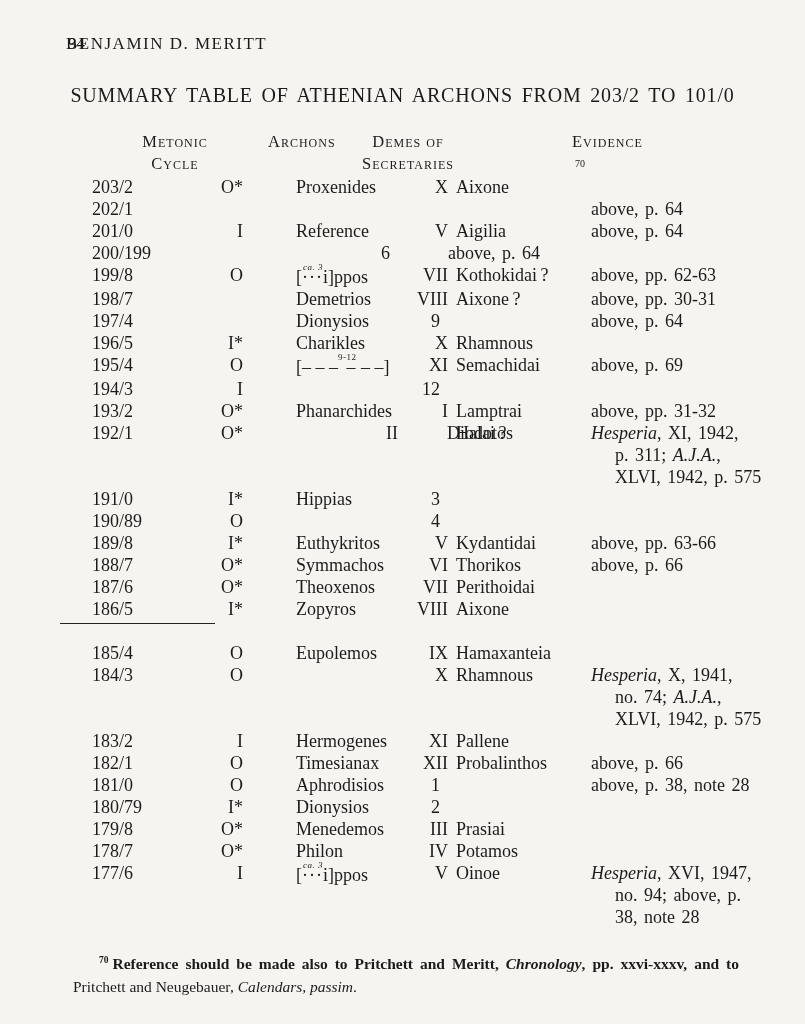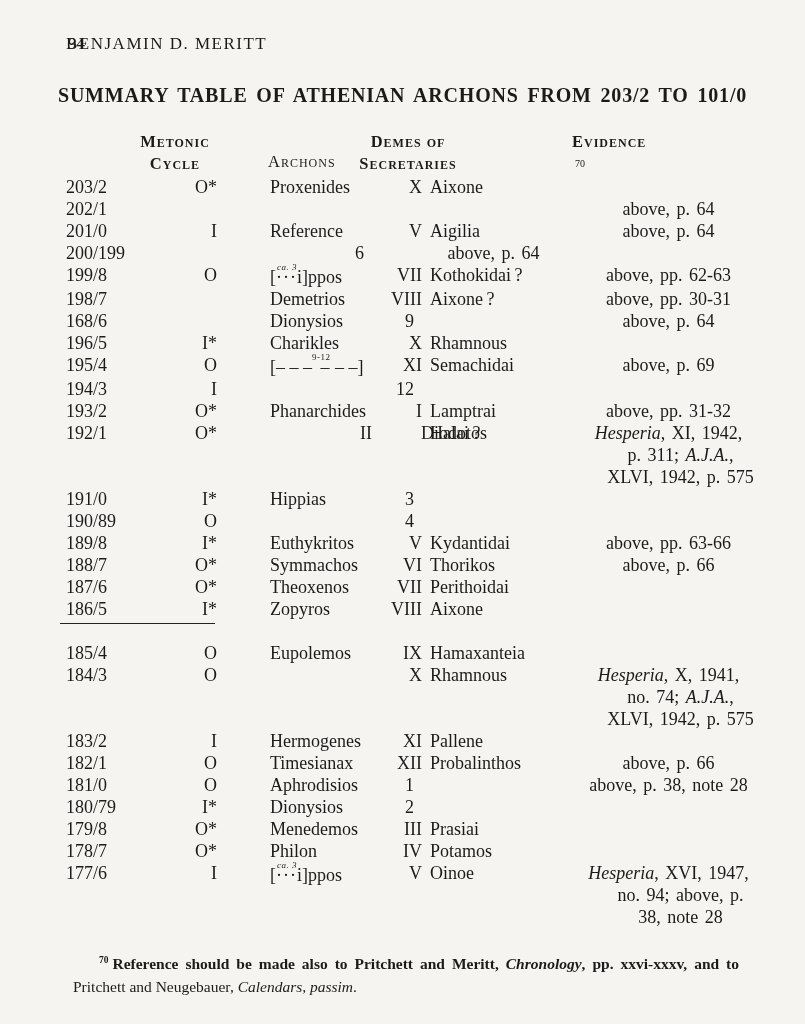--- a/index.html
+++ b/index.html
@@ -9,42 +9,42 @@
     font-family:"Liberation Serif","DejaVu Serif",serif;
     -webkit-font-smoothing:antialiased;
   }
   
   .running-head{position:absolute;top:34px;left:66px;right:66px;height:22px;font-size:17px;}
   .pagenum{position:absolute;left:2px;top:0;}
   .author{position:absolute;left:0;right:0;text-align:left;letter-spacing:1.5px;}
   
   .title{
     position:absolute;top:84px;left:0;width:100%;text-align:center;
-    font-size:20px;font-weight:bold;letter-spacing:0.8px;word-spacing:3px;white-space:nowrap;
+    font-size:20px;font-weight:normal;letter-spacing:0.8px;word-spacing:3px;white-space:nowrap;
   }
   
   .col-headers{position:absolute;top:131px;left:0;width:805px;font-size:16.5px;}
   .ch{position:absolute;line-height:22px;font-variant:small-caps;letter-spacing:1px;white-space:nowrap;}
-  .ch span{display:block;text-align:center;font-weight:bold;}
+  .ch span{display:block;text-align:center;}
   .ch-metonic{left:175px;transform:translateX(-50%);}
-  .ch-archons{left:268px;margin-top:20px;}
+  .ch-archons{left:268px;}
   .ch-demes{left:408px;transform:translateX(-50%);}
   .ch-evidence{left:572px;}
   .ch-evidence sup{font-variant:normal;font-size:10px;margin-left:3px;letter-spacing:0;}
   
   .table{position:absolute;top:176px;left:66px;width:706px;font-size:18px;line-height:22px;}
-  .row{display:grid;grid-template-columns:70px 85px 151px 50px 143px auto;}
+  .row{display:grid;grid-template-columns:70px 85px 151px 50px 143px auto;margin-left:26px;}
   .c{white-space:nowrap;}
   .c-cycle{text-align:right;padding-right:4px;}
   .c-archon{padding-left:49px;}
   .c-num{text-align:right;}
   .c-num.arabic{padding-right:8px;}
   .c-deme{padding-left:8px;}
   .c-evidence{word-spacing:2px;}
-  .ev-line{white-space:nowrap;text-align:center;}
+  .ev-line{white-space:nowrap;}
   .ev-line.cont{padding-left:24px;}
   .it{font-style:italic;}
   
   .stack{display:inline-block;text-align:right;vertical-align:baseline;}
   .st-top{display:block;font-size:9px;line-height:7px;letter-spacing:0.5px;}
   .st-top.it{font-style:italic;}
   .st-bot{display:block;line-height:13px;letter-spacing:1px;}
   
   .cycle-rule{height:22px;position:relative;}
   .cycle-rule::before{
@@ -139,21 +139,21 @@
     <div class="c c-year">198/7</div>
     <div class="c c-cycle"></div>
     <div class="c c-archon"><span>Demetrios</span></div>
     <div class="c c-num">VIII</div>
     <div class="c c-deme">Aixone ?</div>
     <div class="c c-evidence">
           <div class="ev-line"><span>above, pp. 30-31</span></div>
         </div>
   </div>
       <div class="row">
-    <div class="c c-year">168/6</div>
+    <div class="c c-year">197/4</div>
     <div class="c c-cycle"></div>
     <div class="c c-archon"><span>Dionysios</span></div>
     <div class="c c-num arabic">9</div>
     <div class="c c-deme"></div>
     <div class="c c-evidence">
           <div class="ev-line"><span>above, p. 64</span></div>
         </div>
   </div>
       <div class="row">
     <div class="c c-year">196/5</div>

